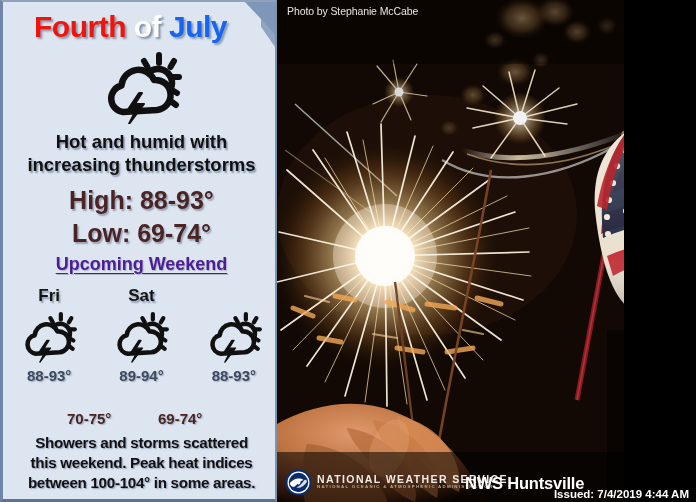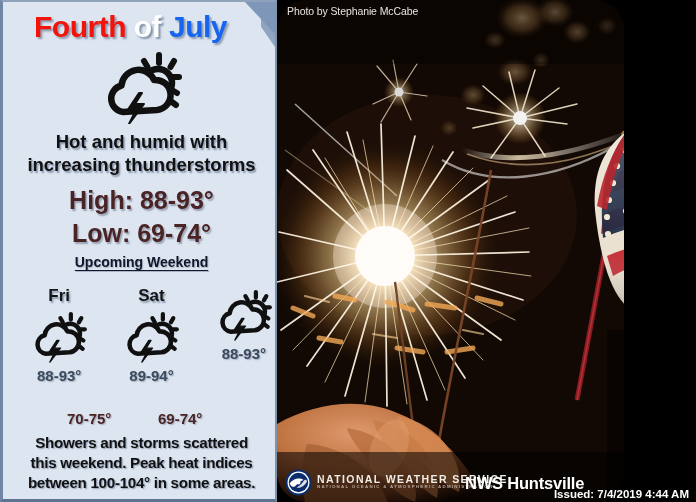--- a/index.html
+++ b/index.html
@@ -107,35 +107,36 @@
     text-shadow: 1.5px 1.5px 1.5px rgba(130,140,160,0.75);
   }
 
   
   #weekend-link {
     position: absolute;
     top: 252px;
     left: 0;
     width: 277px;
     text-align: center;
-    font-size: 14px;
-    font-weight: bold;
-    color: #0f172a;
+    font-size: 18px;
+    font-weight: bold;
+    color: #4c1d95;
     text-decoration: underline;
     text-underline-offset: 3px;
     text-shadow: 1px 1px 1px rgba(150,160,180,0.7);
   }
 
   
   #days {
     position: absolute;
     top: 284px;
-    left: 10px;
+    left: 0;
     width: 277px;
     display: flex;
+    align-items: flex-end;
   }
   .day-col {
     flex: 1 1 0;
     text-align: center;
   }
   .day-name {
     font-size: 17px;
     font-weight: bold;
     color: #141414;
     text-shadow: 1.5px 1.5px 1.5px rgba(125,140,165,0.8);
@@ -191,21 +192,20 @@
 
   
   #photo {
     position: absolute;
     left: 277px;
     top: 0;
     width: 347px;
     height: 502px;
     overflow: hidden;
     background: #080403;
-    border-radius: 30px;
   }
   #photo-credit {
     position: absolute;
     left: 10px;
     top: 5px;
     z-index: 40;
     color: #e8e4df;
     font-size: 10.5px;
     letter-spacing: -0.1px;
   }

